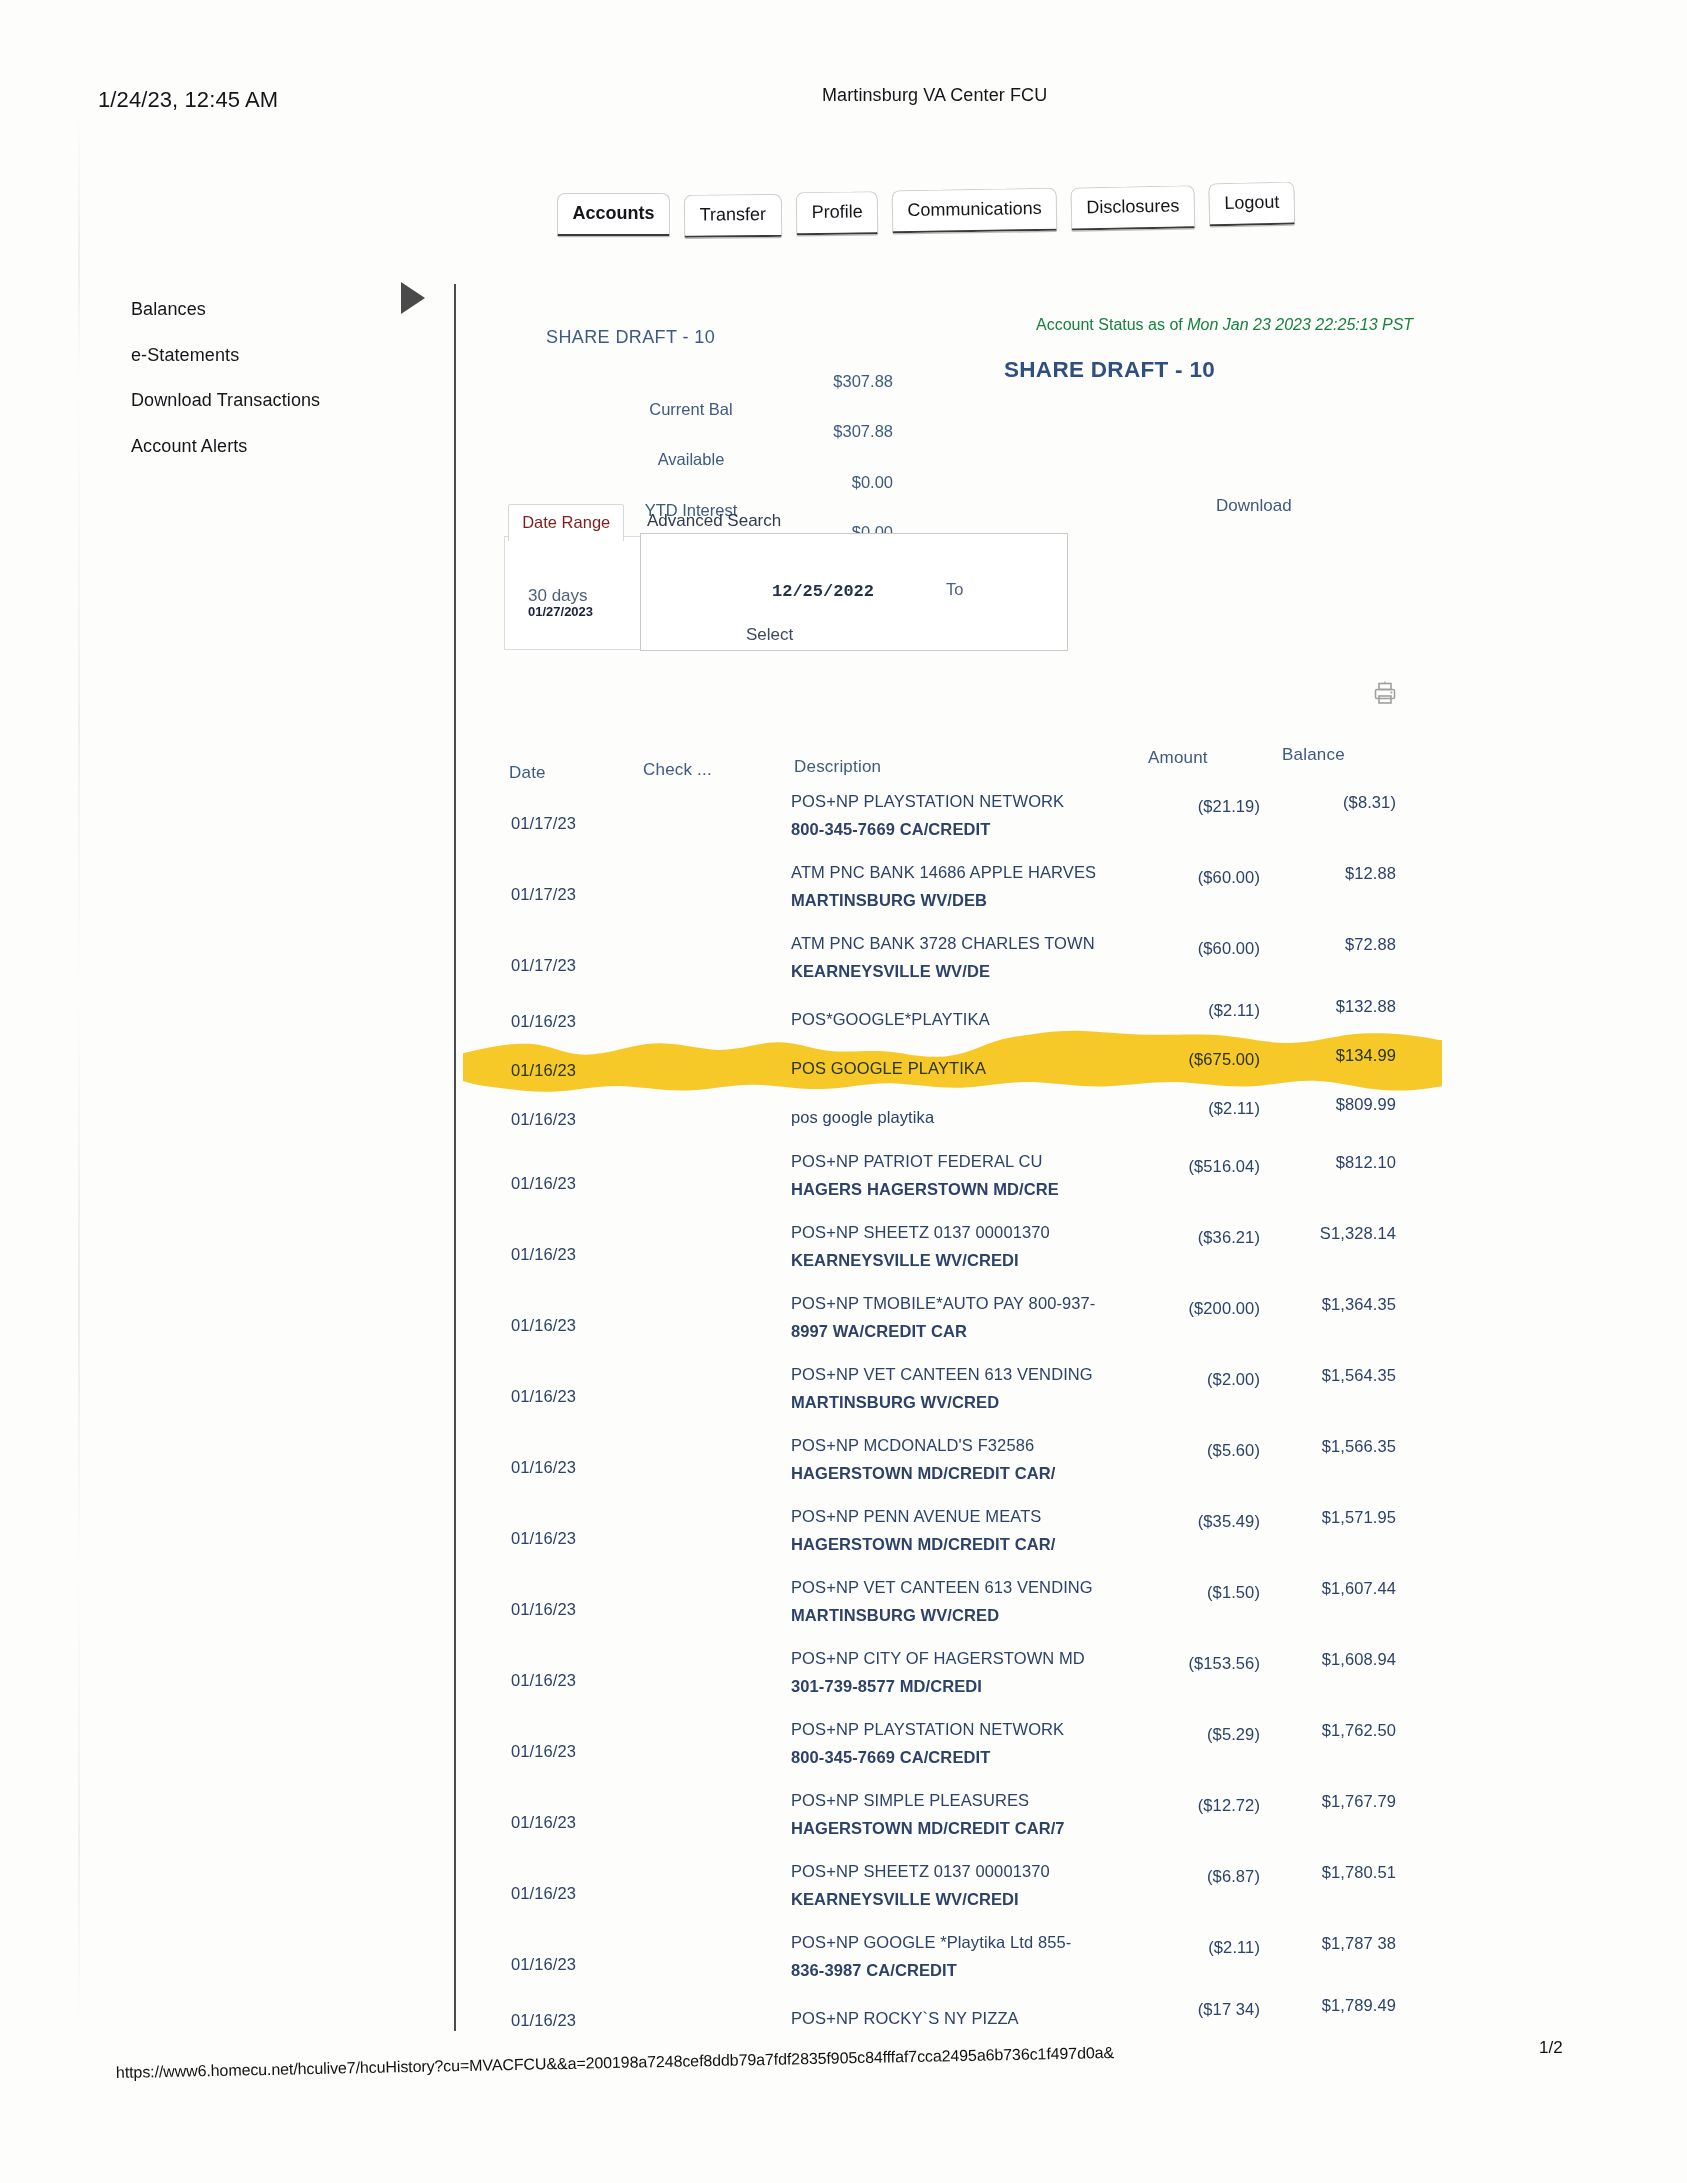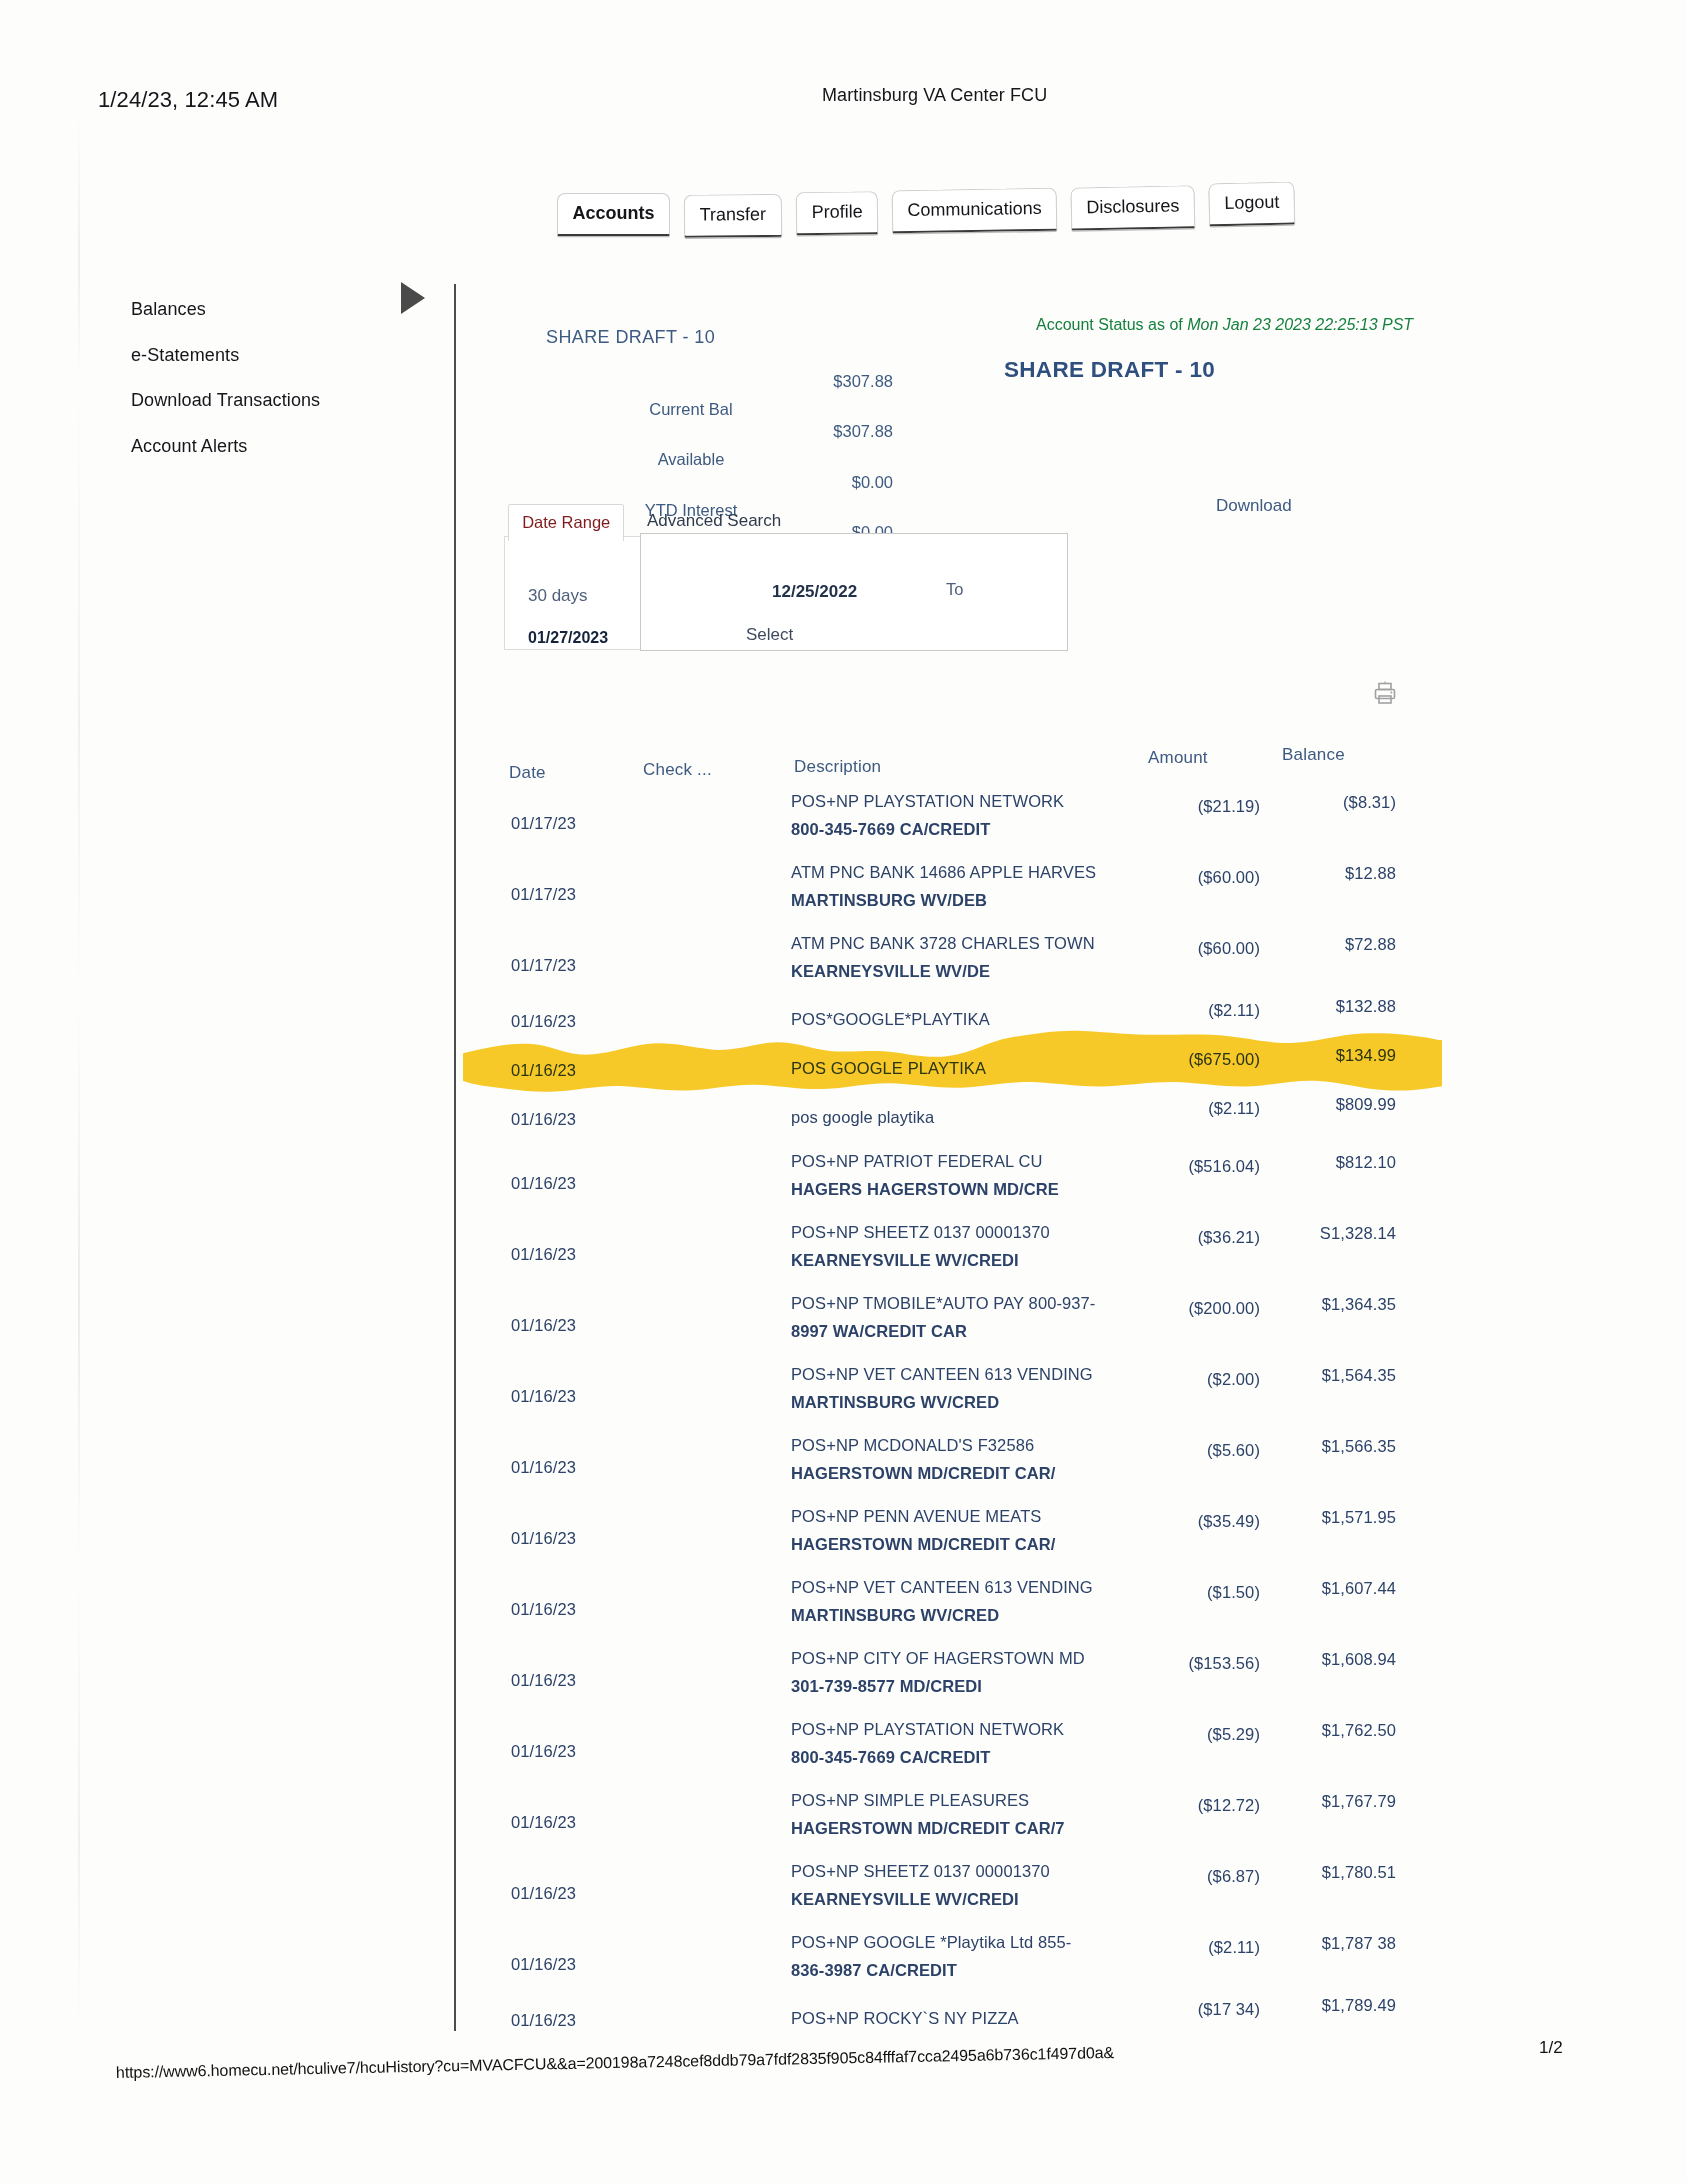--- a/index.html
+++ b/index.html
@@ -178,31 +178,32 @@
     left: 528px; top: 586px;
     font-size: 17px;
     color: #50607a;
   }
   .dr-date-from {
     position: absolute;
     left: 772px; top: 582px;
     font-size: 17px;
     font-weight: bold;
     color: #23324a;
+    font-family: Liberation Mono, monospace;
   }
   .dr-to {
     position: absolute;
     left: 946px; top: 580px;
     font-size: 16.5px;
     color: #50607a;
   }
   .dr-date-to {
     position: absolute;
-    left: 528px; top: 629px;
-    font-size: 16px;
+    left: 528px; top: 604px;
+    font-size: 13px;
     font-weight: bold;
     color: #15233c;
   }
   .dr-select {
     position: absolute;
     left: 746px; top: 625px;
     font-size: 17px;
     color: #3d4a5e;
   }
   .download-link {

